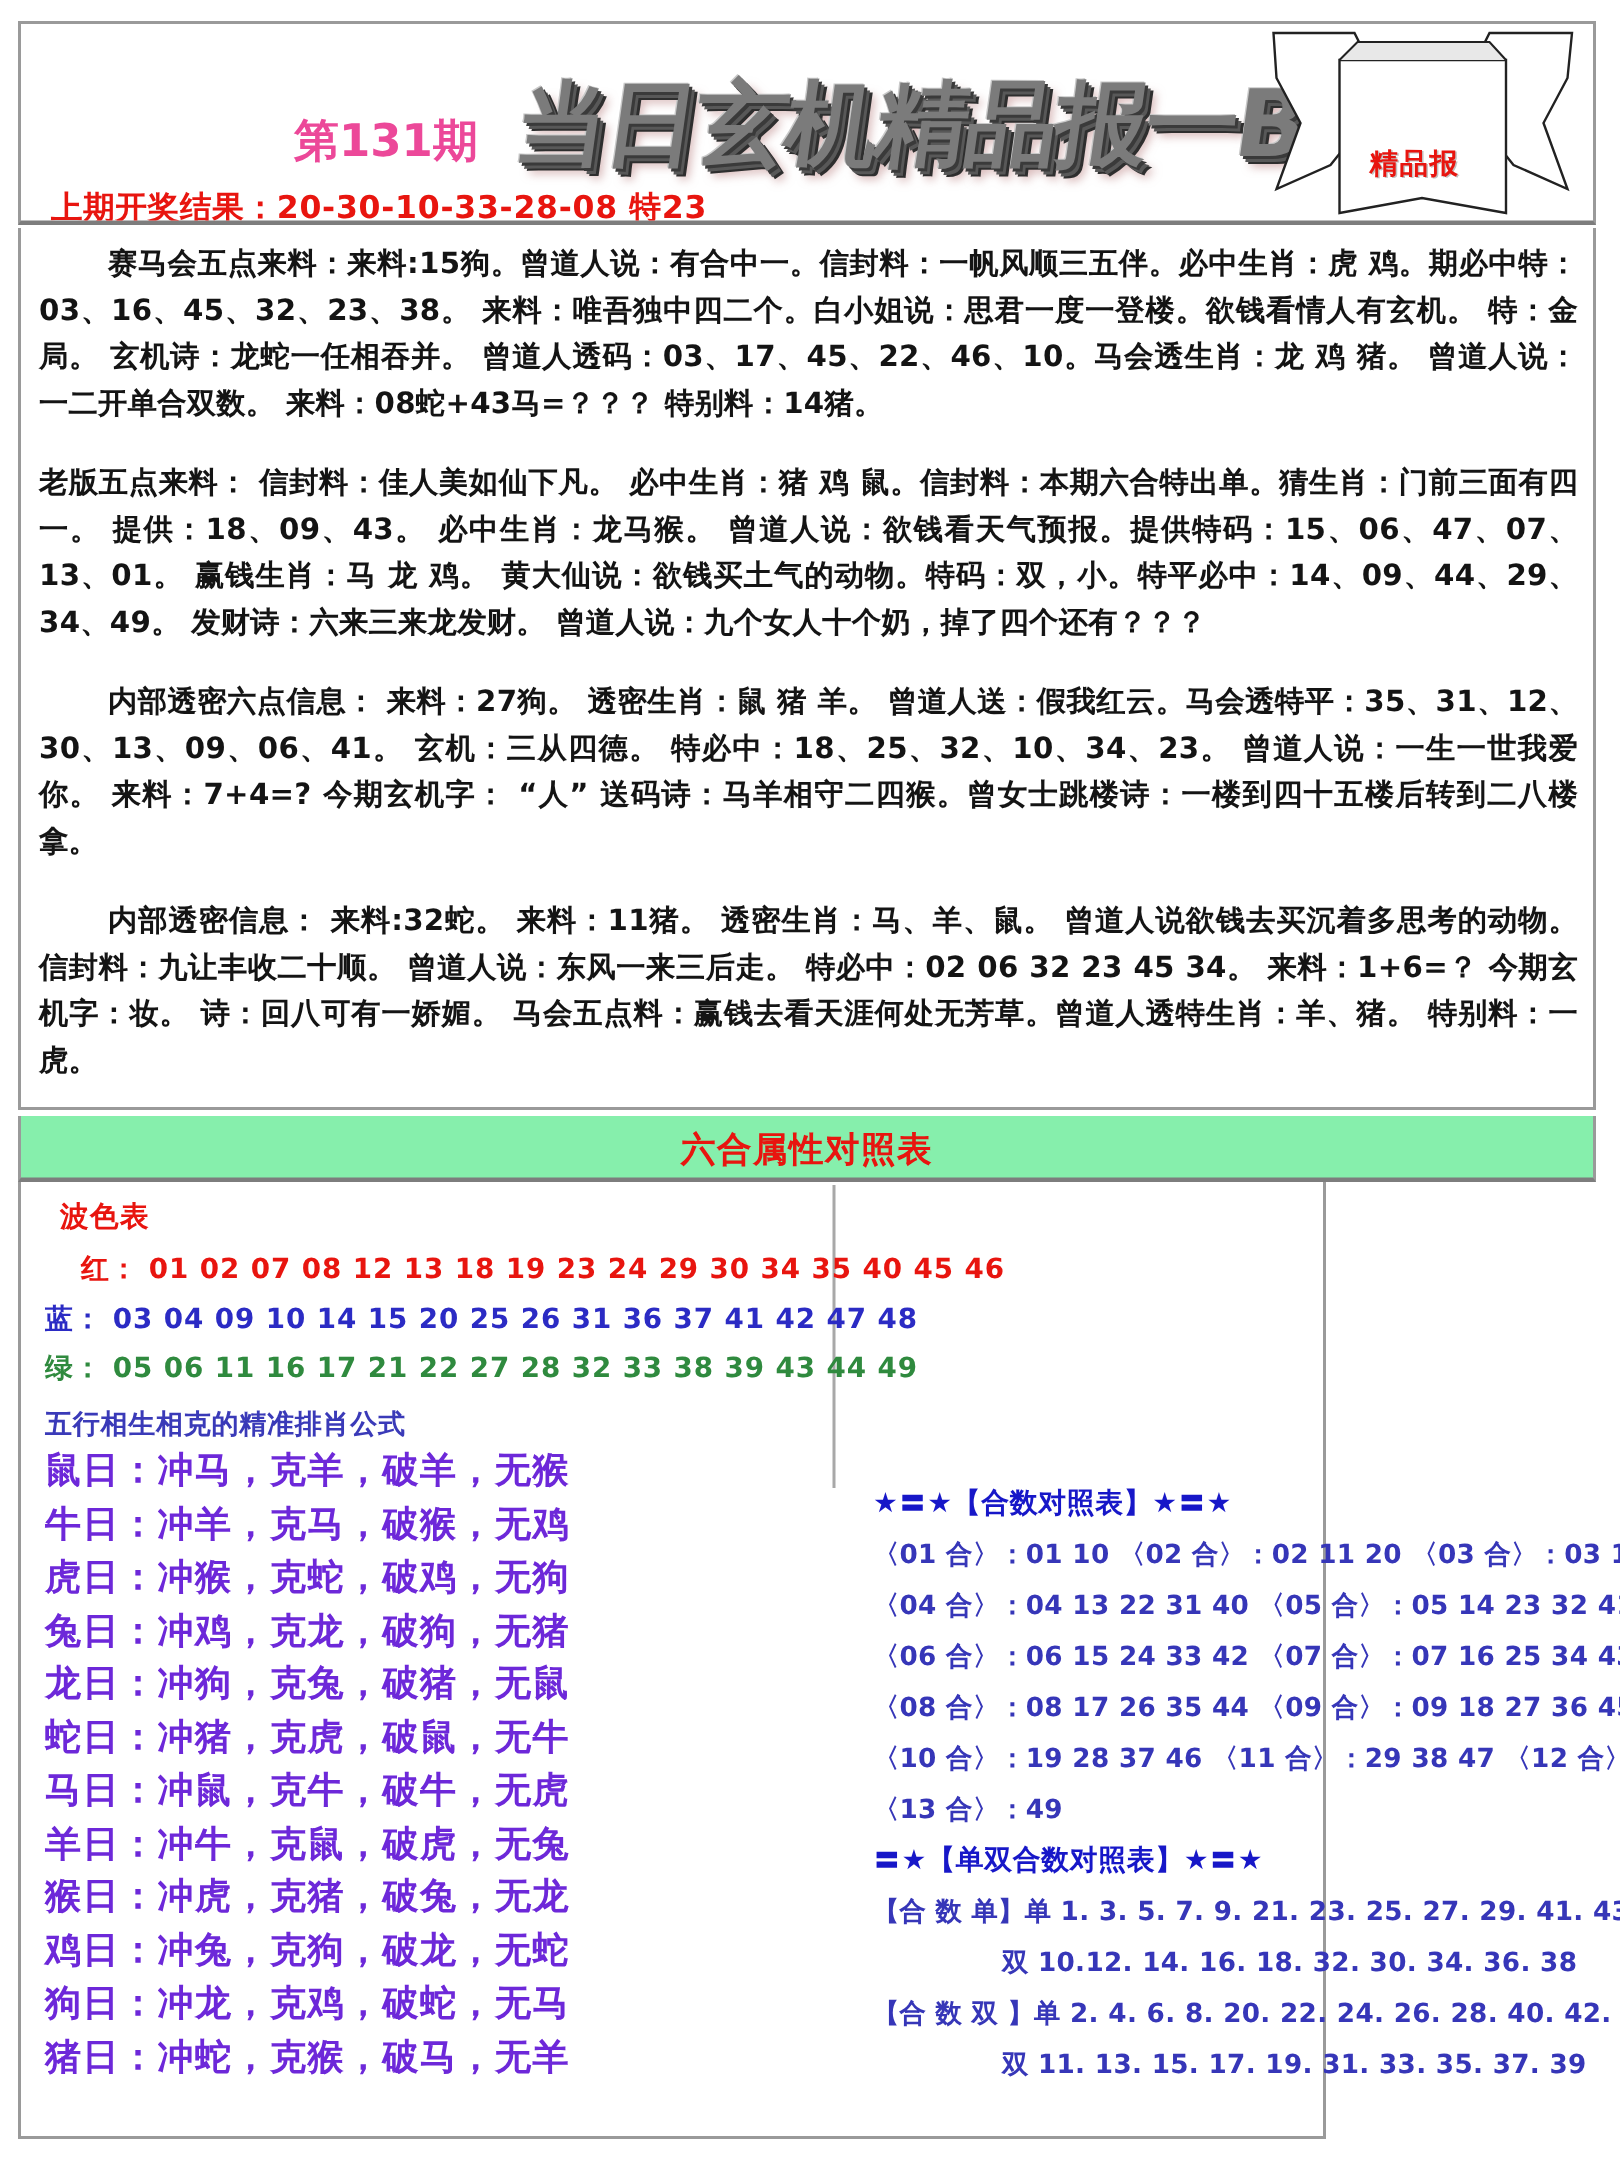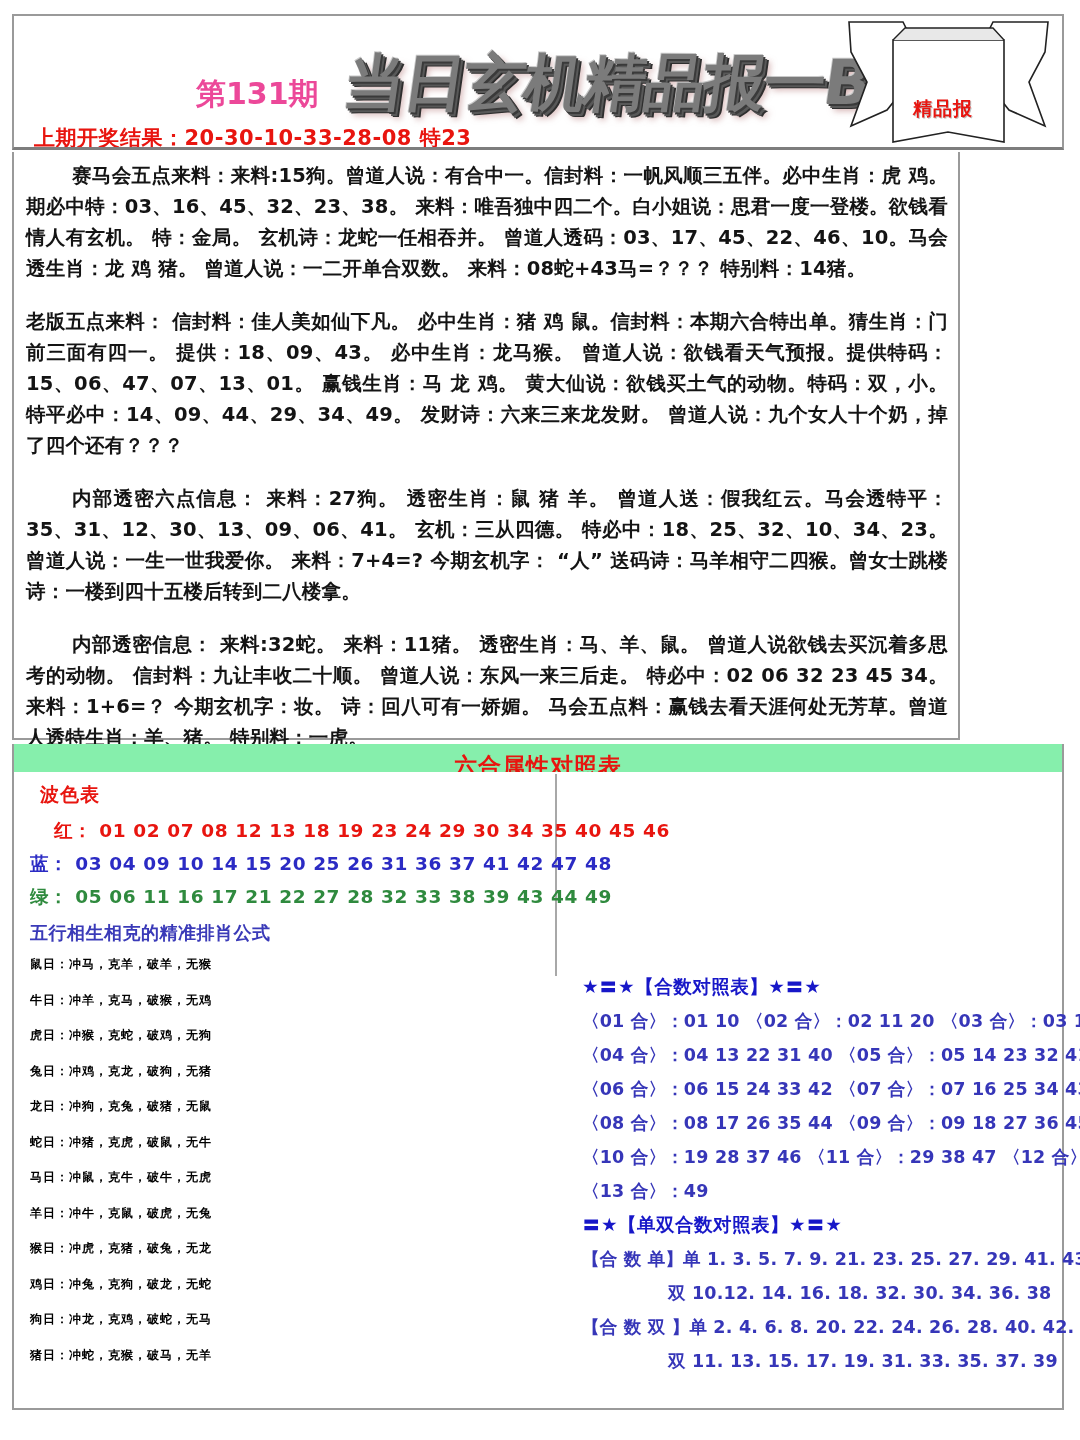--- a/index.html
+++ b/index.html
@@ -95,21 +95,21 @@
     letter-spacing: 1px;
     text-shadow: 1px 1px 0 rgba(120,120,120,0.45);
     text-align: right;
   }
 
   
   .main-box {
     position: absolute;
     left: 12px;
     top: 152px;
-    width: 948px;
+    width: 1052px;
     height: 588px;
     border: 2px solid #9a9a9a;
     border-top: none;
     box-sizing: border-box;
     background: #fff;
     padding: 8px 10px 14px 12px;
   }
   .para {
     font-size: 19.5px;
     font-weight: bold;
@@ -143,22 +143,22 @@
     text-align: center;
     font-size: 23px;
     font-weight: bold;
     color: #e8150f;
     letter-spacing: 1px;
   }
 
   .bottom-box {
     position: absolute;
     left: 12px;
-    top: 772px;
-    width: 1052px;
+    top: 788px;
+    width: 872px;
     height: 638px;
     border: 2px solid #9a9a9a;
     border-top: none;
     box-sizing: border-box;
     background: #fff;
   }
   .col-divider {
     position: absolute;
     left: 541px;
     top: 2px;
@@ -194,23 +194,23 @@
   .wave-row .lbl { display:inline-block; min-width: 34px; }
 
   .formula-title {
     font-size: 18px;
     font-weight: bold;
     color: #3a3ab8;
     margin: 8px 0 2px 0;
     letter-spacing: 0.5px;
   }
   .zodiac-line {
-    font-size: 12px;
-    font-weight: bold;
-    color: #000000;
+    font-size: 24px;
+    font-weight: bold;
+    color: #6d28d9;
     line-height: 35.5px;
     letter-spacing: 1px;
     white-space: nowrap;
   }
 
   
   .right-col {
     position: absolute;
     left: 568px;
     top: 198px;

